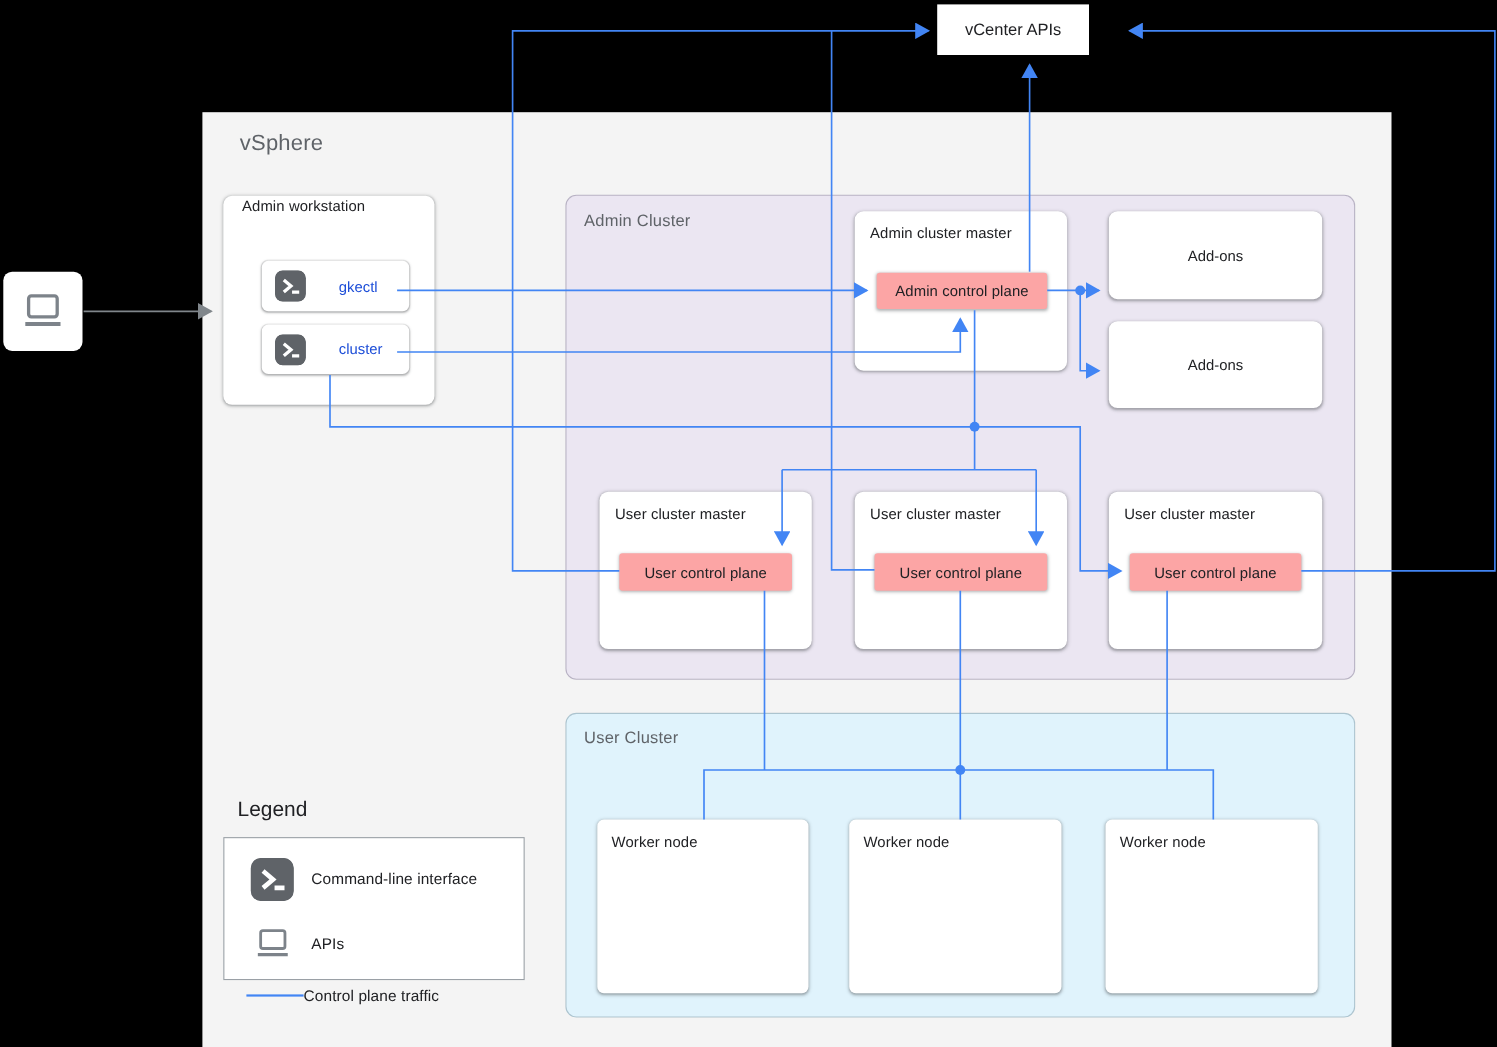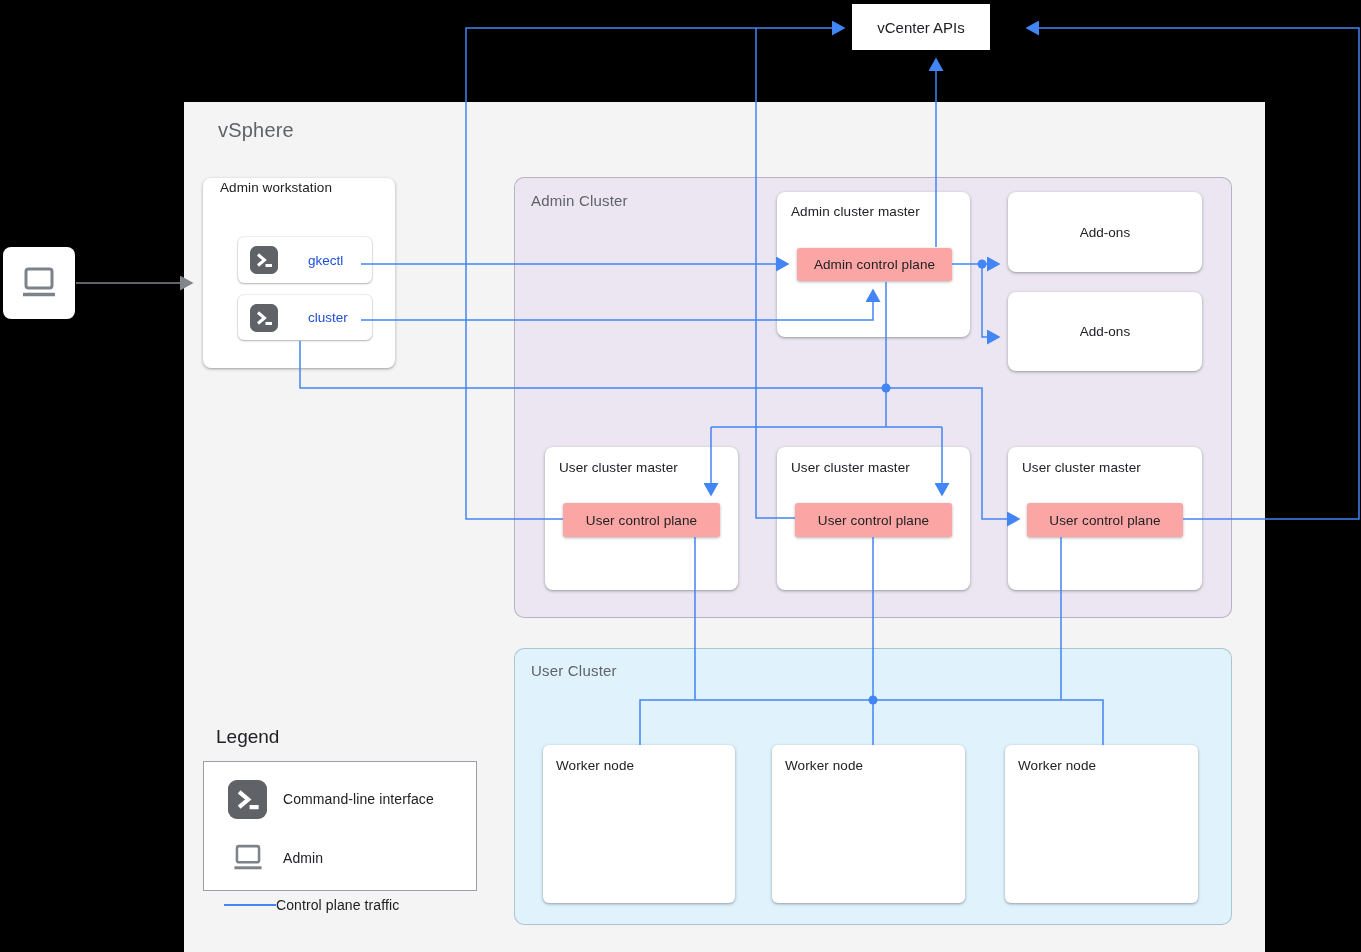--- a/index.html
+++ b/index.html
@@ -119,21 +119,21 @@
         <polyline points="8,8.5 14.5,14 8,19.5" fill="none" stroke="#fff" stroke-width="3"></polyline>
         <line x1="15.5" y1="19.5" x2="22" y2="19.5" stroke="#fff" stroke-width="3"></line>
       </svg>
       <span class="legend-label">Command-line interface</span>
     </div>
     <div class="legend-row" style="left:27px;top:80px;height:32px;gap:18px;">
       <svg width="34" height="30" viewBox="0 0 40 34">
         <rect x="7" y="3" width="26" height="19" rx="2.5" fill="none" stroke="#7d838a" stroke-width="3"></rect>
         <line x1="4" y1="28.5" x2="36" y2="28.5" stroke="#7d838a" stroke-width="3.5"></line>
       </svg>
-      <span class="legend-label">Admin</span>
+      <span class="legend-label">APIs</span>
     </div>
     <div class="legend-row" style="left:20px;top:133px;height:20px;">
       <div style="width:52px;height:0;border-top:2px solid #4285f4;"></div>
       <span class="legend-label">Control plane traffic</span>
     </div>
   </div>
 
   <svg class="abs" style="left:0;top:0;pointer-events:none;" width="1361" height="952" viewBox="0 0 1361 952">
     <defs>
       <marker id="arrB" markerWidth="10" markerHeight="10" refX="8" refY="5" orient="auto">

